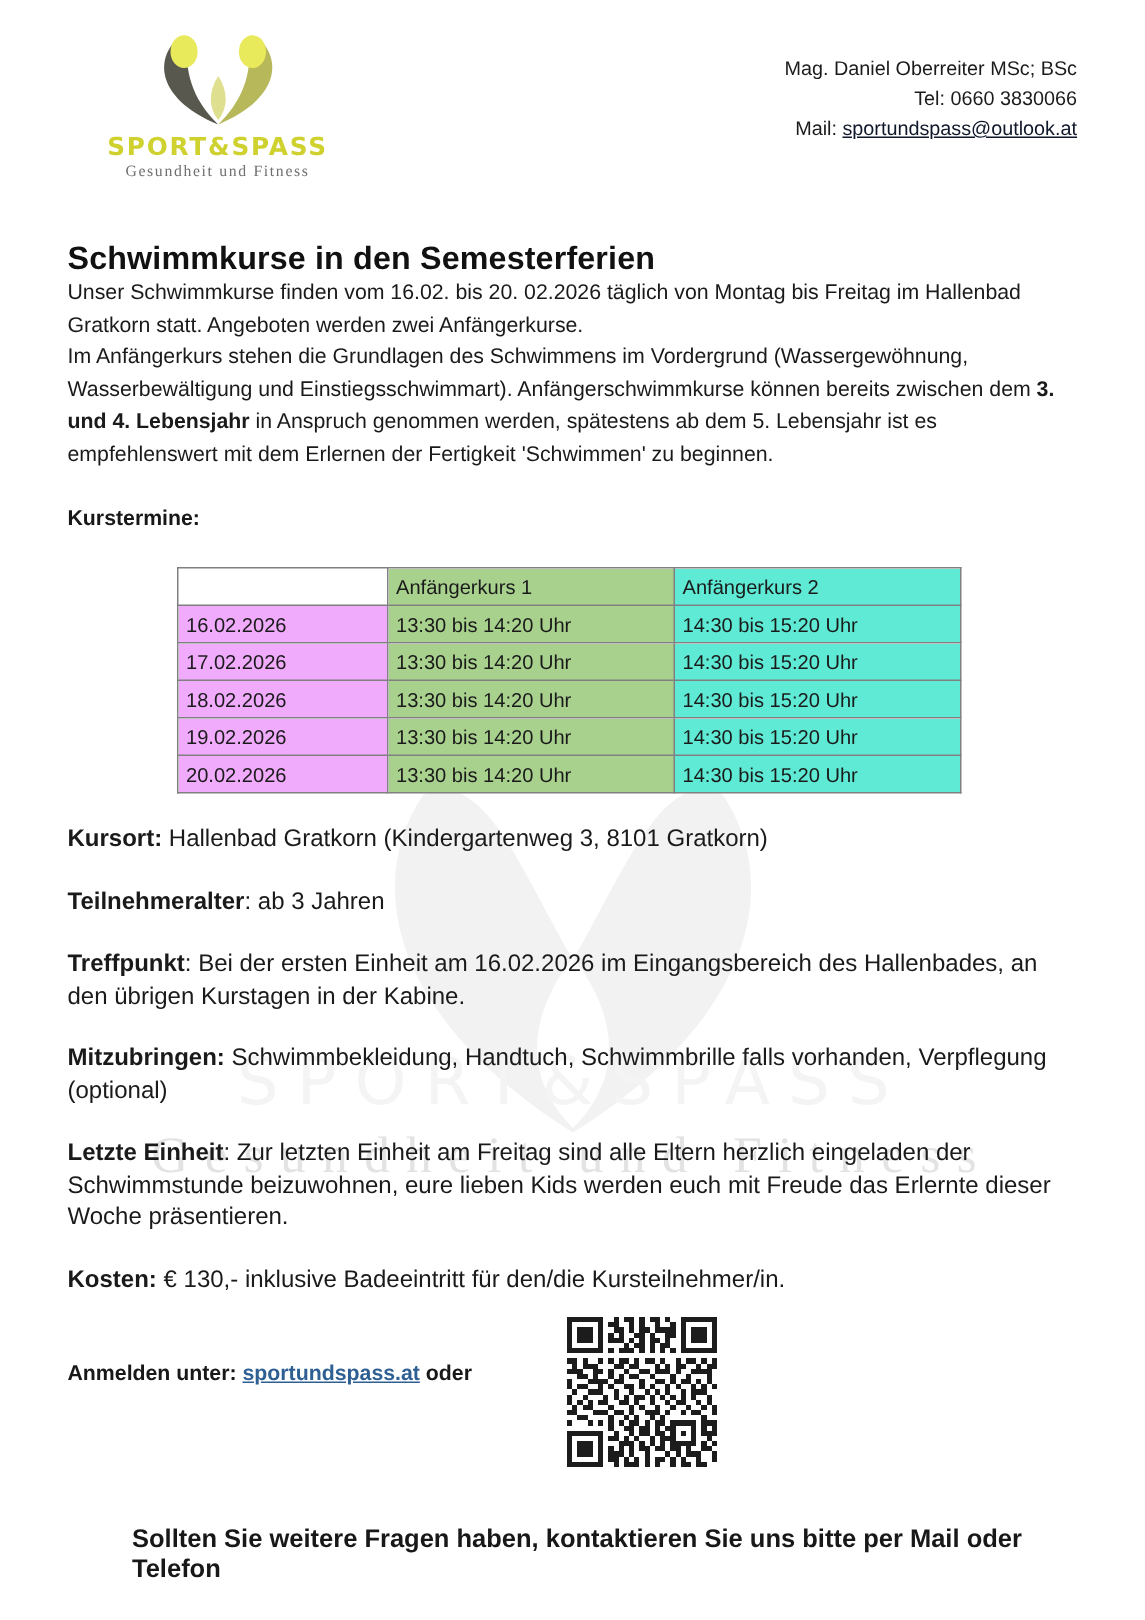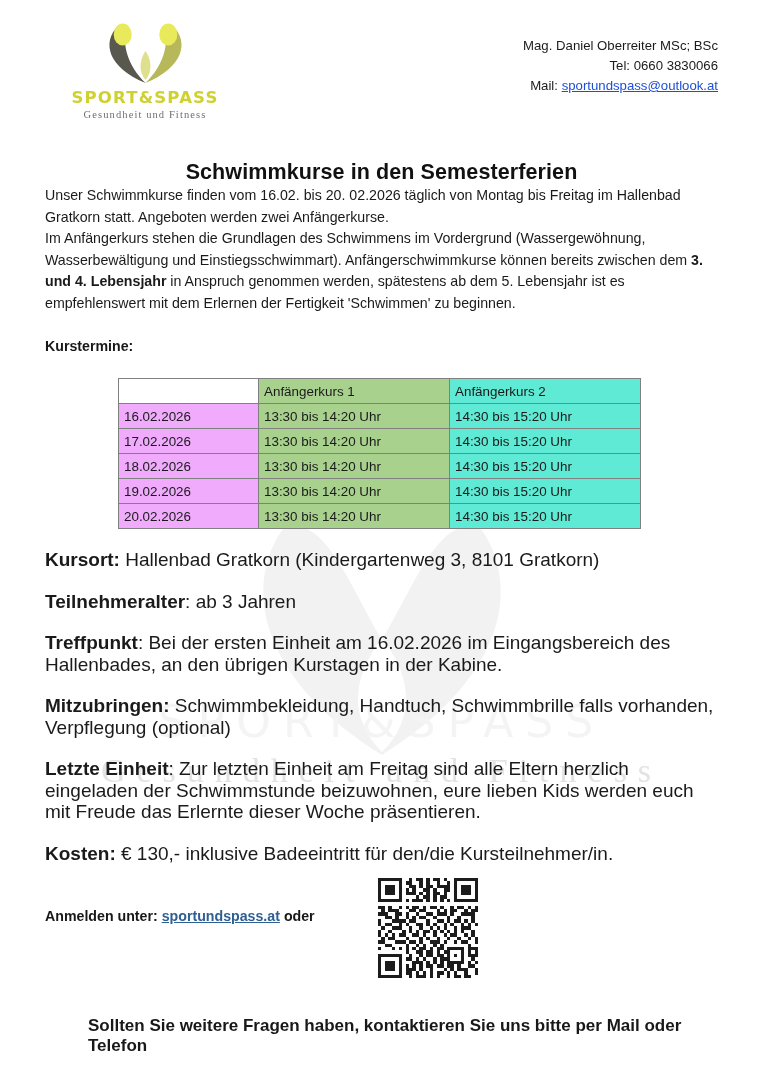--- a/index.html
+++ b/index.html
@@ -105,29 +105,29 @@
   }
   .contact {
     text-align: right;
     font-size: 13.2px;
     line-height: 20px;
     color: #1b1b1b;
     padding-top: 14px;
   }
   .contact a,
   .maillink {
-    color: #1d4ed8;
+    color: #0f172a;
     text-decoration: underline;
   }
 
   
   .doc-title {
     position: relative;
     z-index: 2;
-    text-align: center;
+    text-align: left;
     font-size: 21.5px;
     font-weight: 700;
     color: #111111;
     margin: 28px 0 0 0;
     letter-spacing: 0.1px;
   }
 
   
   .content {
     position: relative;
@@ -136,21 +136,21 @@
   p.para {
     font-size: 14.2px;
     line-height: 21.5px;
     margin: 0;
     color: #1a1a1a;
   }
   .para-intro { margin-top: 27px; }
   .para-second { margin-top: 0px; }
 
   .section {
-    font-size: 19px;
+    font-size: 16px;
     line-height: 21.5px;
     margin-top: 20px;
     color: #1a1a1a;
   }
   .section b, .lbl { font-weight: 700; }
 
   .kurstermine-label {
     font-size: 14.2px;
     font-weight: 700;
     margin-top: 24px;

